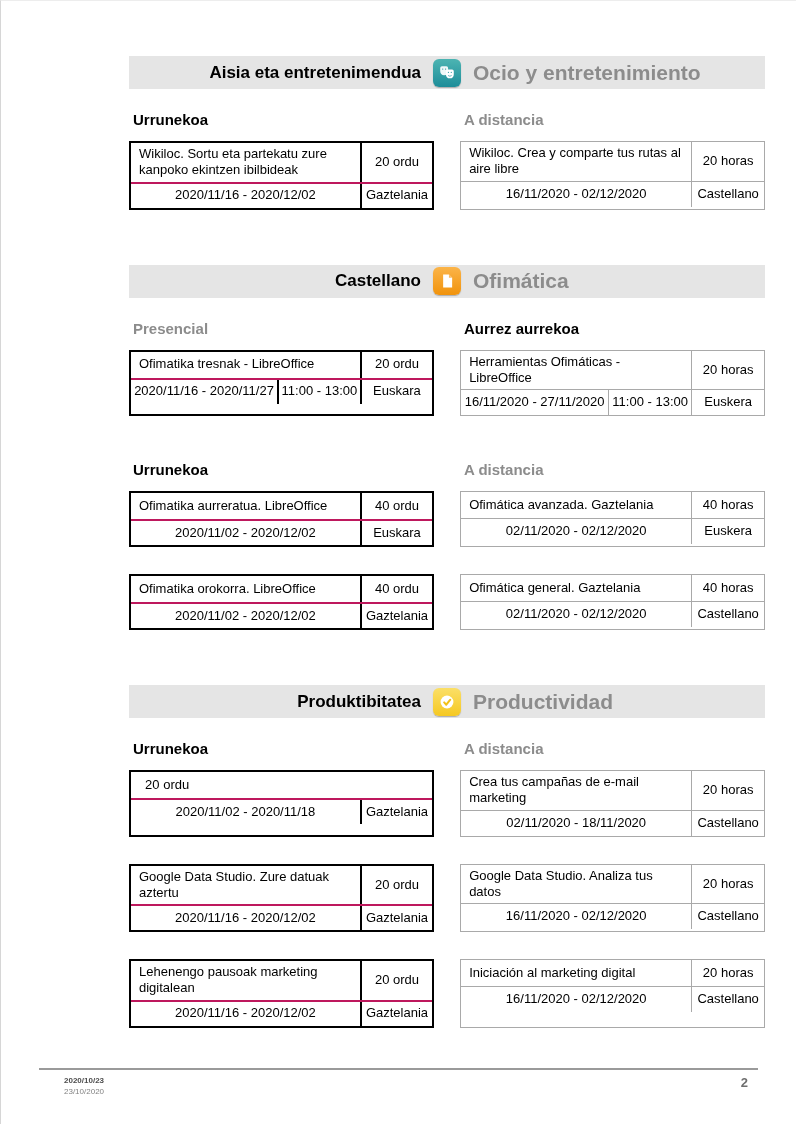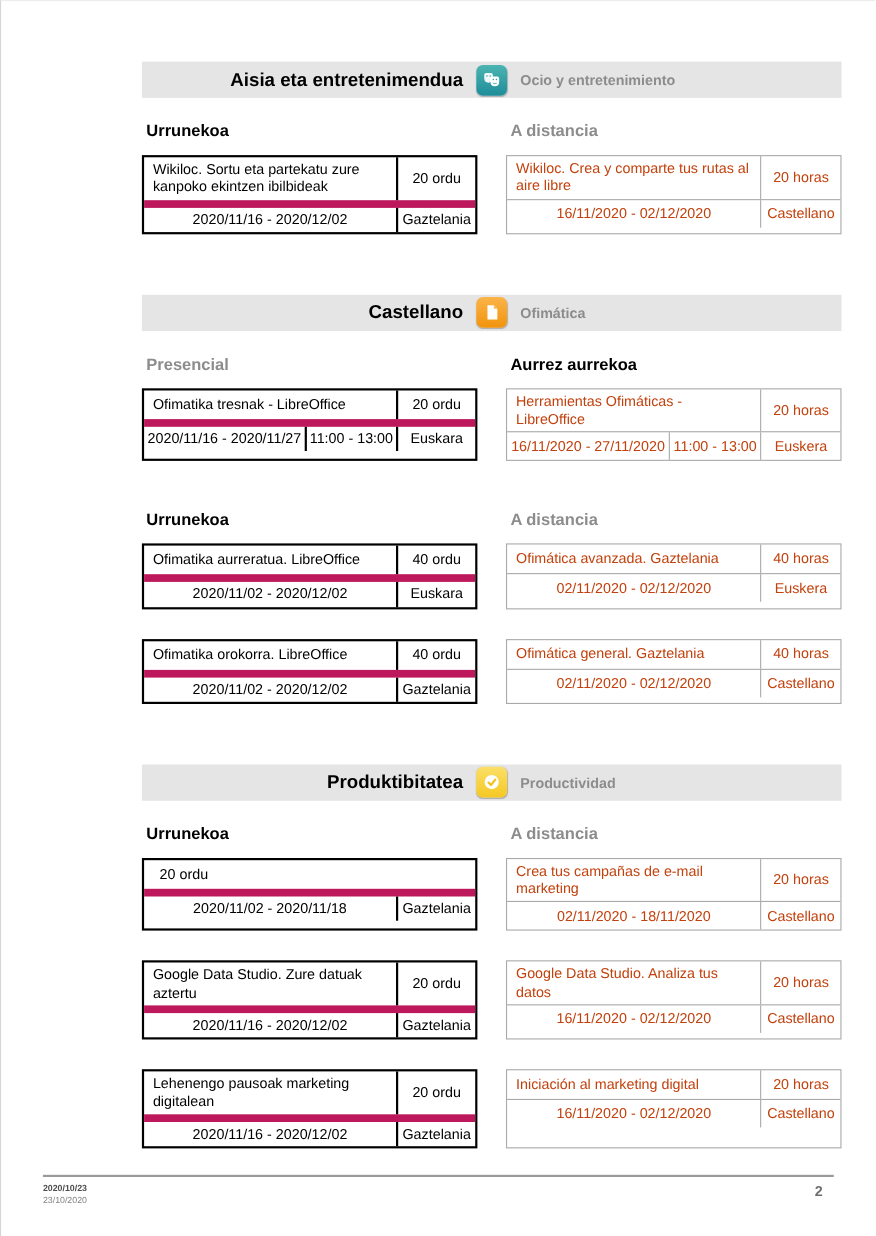--- a/index.html
+++ b/index.html
@@ -15,21 +15,21 @@
     padding-left:48px;
   }
   .content{padding-top:55px;margin-left:80px;width:636px;}
 
   
   .section-bar{
     height:33px;background:#e5e5e5;
     display:flex;align-items:center;
   }
   .bar-title-eu{flex:1;text-align:right;font-size:17px;font-weight:bold;color:#000;padding-right:12px;white-space:nowrap;}
-  .bar-title-es{flex:1;text-align:left;font-size:13px;font-weight:bold;color:#8c8c8c;padding-left:12px;white-space:nowrap;}
+  .bar-title-es{flex:1;text-align:left;font-size:21px;font-weight:bold;color:#8c8c8c;padding-left:12px;white-space:nowrap;}
   .icon-badge{
     width:28px;height:28px;border-radius:6px;flex:0 0 auto;
     display:flex;align-items:center;justify-content:center;
     box-shadow:0 1px 1px rgba(0,0,0,0.25);
   }
   .icon-teal{background:linear-gradient(180deg,#4cb4b2 0%,#1e8d99 100%);}
   .icon-orange{background:linear-gradient(180deg,#fbb449 0%,#f1930c 100%);}
   .icon-yellow{background:linear-gradient(180deg,#fbdf67 0%,#f5c822 100%);}
 
   
@@ -41,36 +41,36 @@
   .col + .col{margin-left:26px;}
   .sub-heading{font-size:15px;font-weight:bold;margin:0 0 13px 4px;line-height:17px;}
   .sub-heading.eu{color:#000;}
   .sub-heading.es{color:#8c8c8c;}
 
   
   .course-row{display:flex;}
   .course-row + .course-row{margin-top:27px;}
   .ctable{width:350px;box-sizing:border-box;font-size:13px;}
   .ctable.eu{border:2px solid #000;color:#000;}
-  .ctable.es{border:1px solid #a9a9a9;color:#c2410c;margin-left:26px;}
+  .ctable.es{border:1px solid #a9a9a9;color:#000000;margin-left:26px;}
   .trow{display:flex;min-height:26px;box-sizing:border-box;}
-  .ctable.eu .trow + .trow{border-top:7px solid #be185d;}
+  .ctable.eu .trow + .trow{border-top:2px solid #be185d;}
   .ctable.es .trow + .trow{border-top:1px solid #a9a9a9;}
   .cell{display:flex;align-items:center;box-sizing:border-box;padding:3px 6px;line-height:1.25;}
   .ctable.eu .cell + .cell{border-left:2px solid #000;}
   .ctable.es .cell + .cell{border-left:1px solid #a9a9a9;}
   .cell.name{width:76%;justify-content:flex-start;text-align:left;padding-left:8px;}
   .cell.val{width:24%;justify-content:center;text-align:center;padding:3px 2px;}
   .cell.dates2{width:76%;justify-content:center;text-align:center;}
   .cell.dates3{width:48.5%;justify-content:center;text-align:center;padding:3px 2px;}
   .cell.time3{width:27.5%;justify-content:center;text-align:center;padding:3px 2px;}
 
   
   .footer-line{position:absolute;left:38px;right:38px;top:1067px;border-top:2px solid #9a9a9a;}
-  .footer-dates{position:absolute;left:38px;top:1074px;font-size:8px;line-height:11px;}
+  .footer-dates{position:absolute;left:63px;top:1074px;font-size:8px;line-height:11px;}
   .footer-date-1{color:#4d4d4d;font-weight:bold;}
   .footer-date-2{color:#828282;}
   .page-number{position:absolute;right:48px;top:1074px;font-size:13px;font-weight:bold;color:#6e6e6e;}
 </style>
 </head>
 <body>
 
 <div class="page">
   <div class="content">
 

